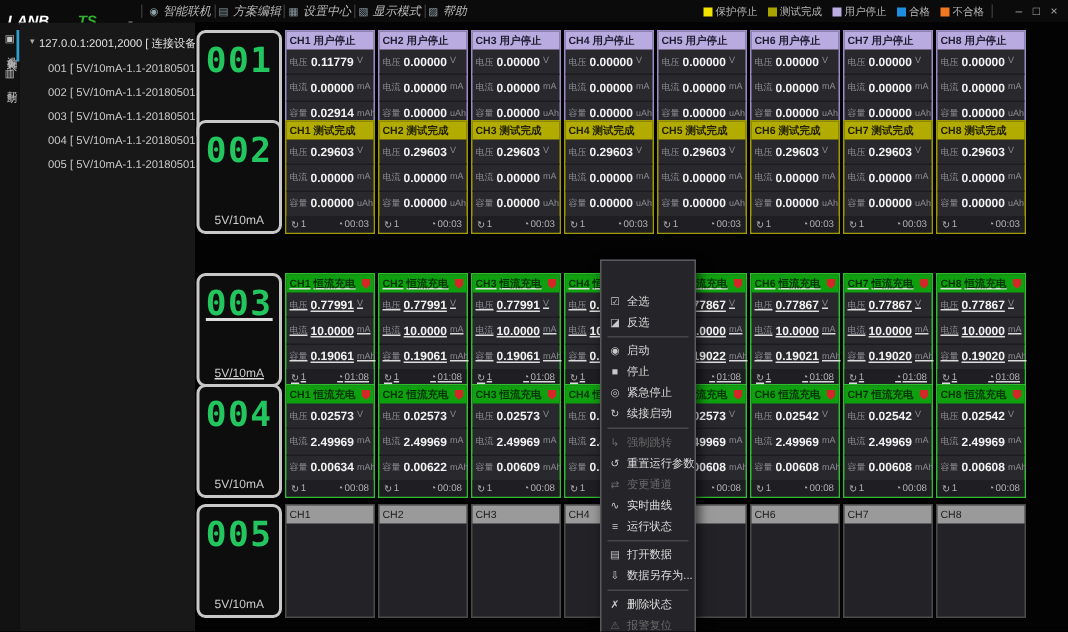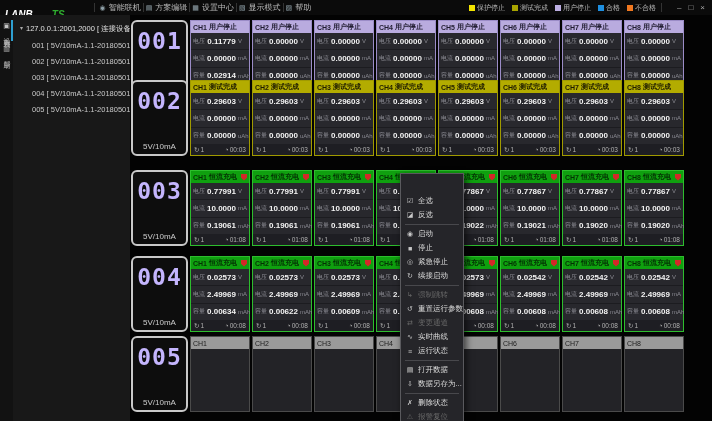--- a/index.html
+++ b/index.html
@@ -37,21 +37,21 @@
   .tree-root { color:#e0e0e0; padding:2px 1px 3px 7px; display:flex; gap:3px; white-space:nowrap; }
   .tree-expander { color:#aaa; font-size:6px; }
   .tree-item { color:#c8c8c8; padding:3.5px 1px 3.5px 19px; white-space:nowrap; }
 
   
   .main { position:absolute; left:130px; top:15px; right:0; bottom:0; background:#030303; }
   .row { position:absolute; left:1px; height:76px; display:flex; gap:2px; }
   .device { width:57px; height:76px; flex:none; border:2px solid #c8c8c8; border-radius:6px; background:#0d0d0d;
     display:flex; flex-direction:column; align-items:center; justify-content:space-between; padding:8px 0 3px; }
   .device-num { font-family:"DejaVu Sans Mono","Liberation Mono",monospace; font-weight:bold; font-size:23px;
-    color:#c4b5fd; letter-spacing:1px; line-height:1; }
+    color:#22c55e; letter-spacing:1px; line-height:1; }
   .device-spec { font-size:8px; color:#ccc; }
   .cards { display:flex; gap:2px; }
 
   
   .card { width:60px; height:76px; flex:none; border:1px solid #555; display:flex; flex-direction:column; background:#28282d; }
   .card-header { height:12px; flex:none; display:flex; align-items:center; padding:0 2px; gap:2px;
     font-size:7px; font-weight:bold; color:#16161a; white-space:nowrap; overflow:hidden; }
   .shield { margin-left:auto; width:6px; height:7px; flex:none; background:#d42828;
     clip-path:polygon(0 0,100% 0,100% 62%,50% 100%,0 62%); }
   .card-body { flex:1; display:flex; flex-direction:column; }
@@ -86,21 +86,21 @@
 </head>
 <body>
 
 <div class="titlebar">
   <div class="logo">
     <span>LANB</span>
       <span class="accent">TS</span>
     <span class="caret">▾</span>
   </div>
   <div class="tb-sep"></div>
-  <div style="display:flex;align-items:center;gap:2px;">
+  <div style="display:flex;align-items:center;gap:2px;font-style:italic;">
       <div class="tm-item">
     <span class="tm-icon">◉</span>
     <span class="tm-label">智能联机</span>
   </div>
       <div class="tb-sep"></div>
       <div class="tm-item">
     <span class="tm-icon">▤</span>
     <span class="tm-label">方案编辑</span>
   </div>
       <div class="tb-sep"></div>
@@ -728,21 +728,21 @@
         <span class="loop-count">1</span>
       </span>
       <span class="foot-group">
         <span class="clock-icon">◔</span>
         <span class="time-value">00:03</span>
       </span>
     </div>
   </div>
       </div>
   </div>
-    <div class="row" style="top: 155px;">
+    <div class="row" style="top: 167px; text-decoration: underline;">
     <div class="device">
       <span class="device-num">003</span>
       <span class="device-spec">5V/10mA</span>
     </div>
     <div class="cards">
         <div class="card cc_charge">
     <div class="card-header">
       <span class="ch-name">CH1</span>
       <span class="ch-status">恒流充电</span>
       <span class="shield"></span>

